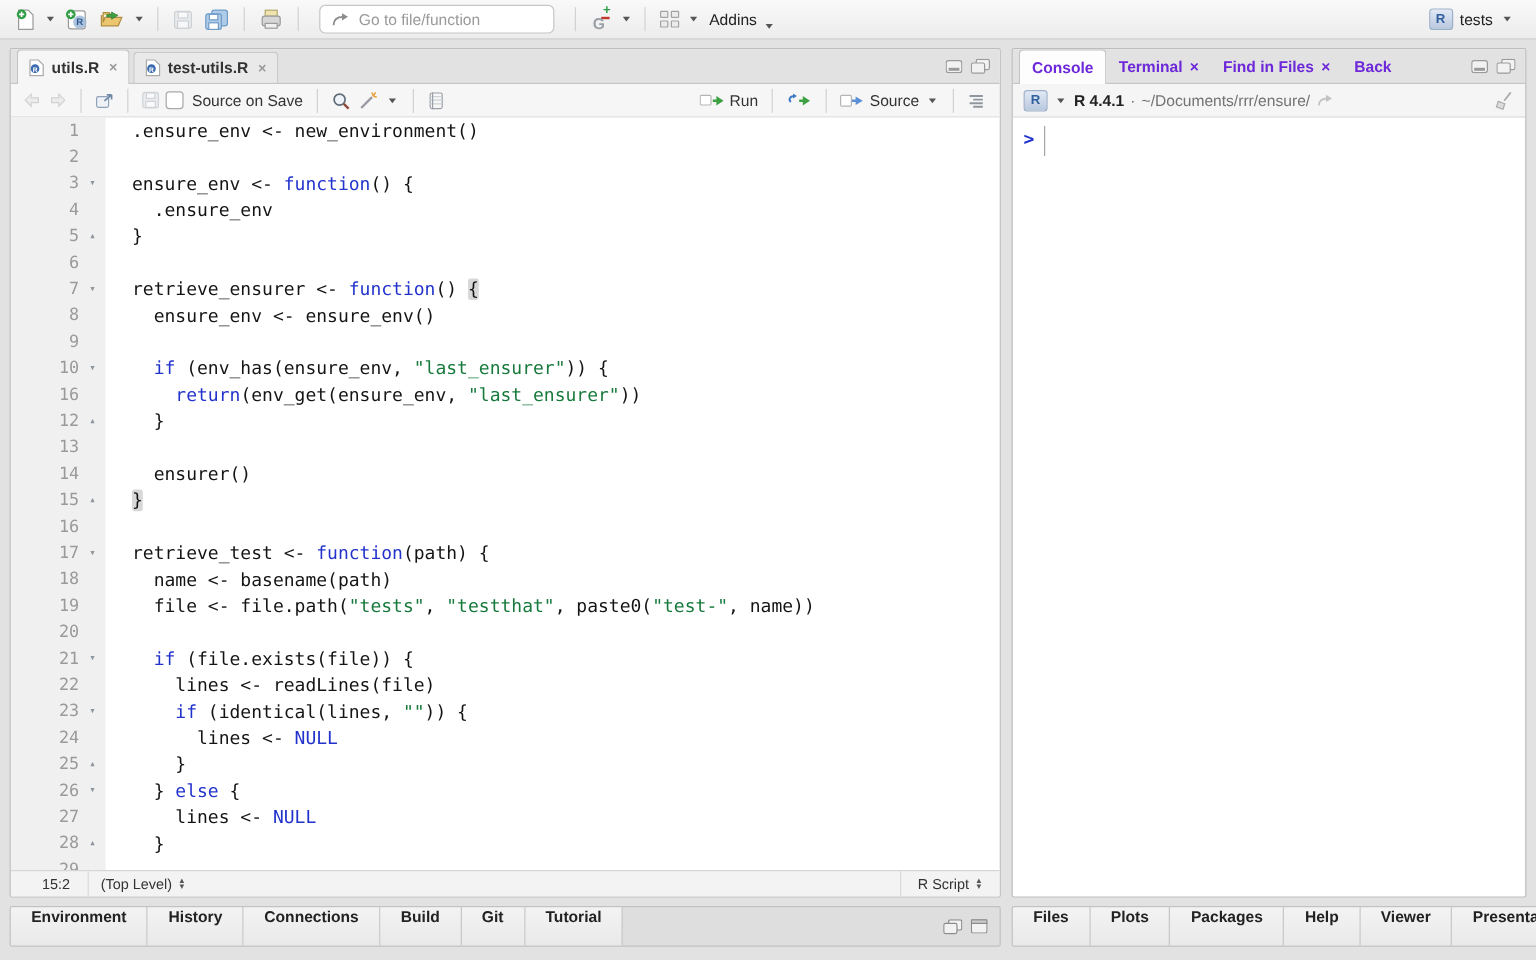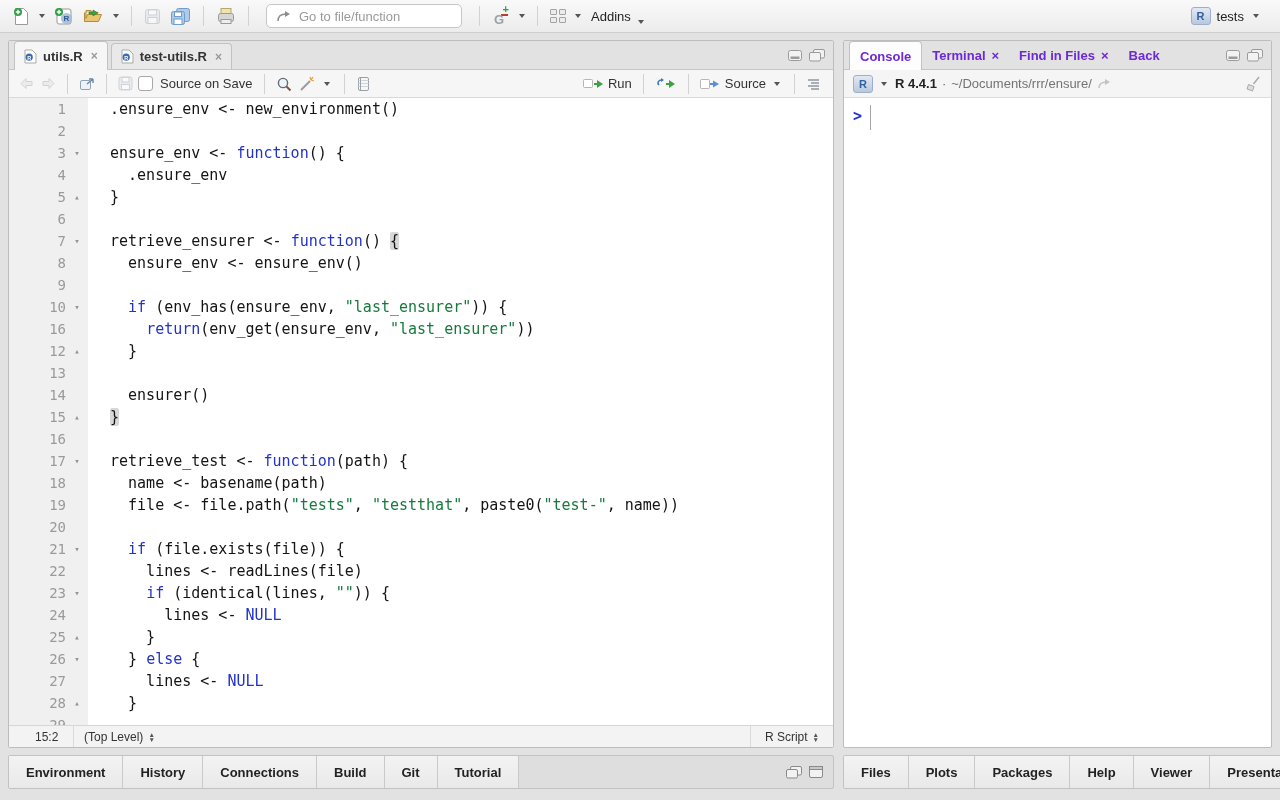--- a/index.html
+++ b/index.html
@@ -81,21 +81,21 @@
   .cbody{display:flex;align-items:flex-start;padding:9px 0 0 9px;
     font-family:"DejaVu Sans Mono",monospace;font-size:15px;color:var(--prompt);font-weight:bold}
   .caretline{width:1px;height:25px;background:#a6a6a6;margin-left:8px;margin-top:-2px}
   .mlauto{margin-left:auto}
 
   
   .bstrip{position:absolute;top:755px;height:34px;background:#dedede;border:1px solid #c2c2c2;border-radius:2px;
     display:flex;align-items:stretch;overflow:hidden;box-sizing:border-box}
   #bleft{left:8px;width:826px}
   #bright{left:843px;width:445px}
-  .bseg{display:flex;align-items:center;padding:0 17px;border-right:1px solid #c9c9c9;
+  .bseg{display:flex;align-items:flex-start;padding:0 17px;border-right:1px solid #c9c9c9;
     font-size:13px;font-weight:bold;color:#222;background:linear-gradient(#f3f3f3,#e9e9e9)}
   .bwin{margin-left:auto;display:flex;align-items:center;gap:7px;padding-right:10px}
 
   svg{display:block}
 </style>
 </head>
 <body>
 
 <div class="mtb">
   <div class="tbtn">

